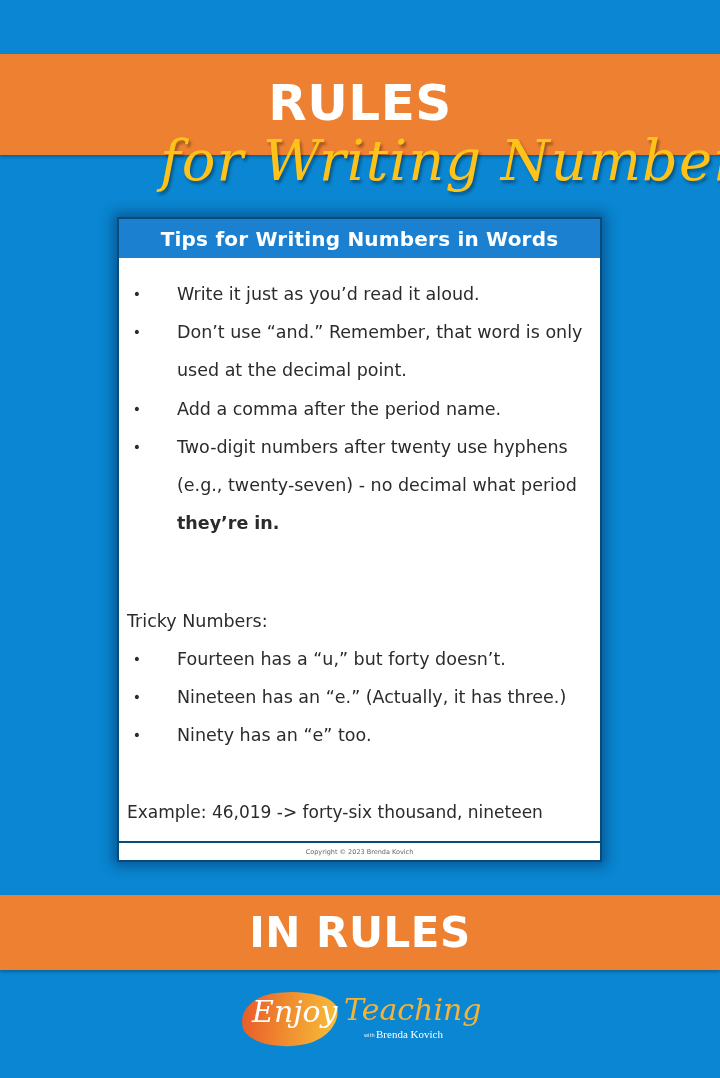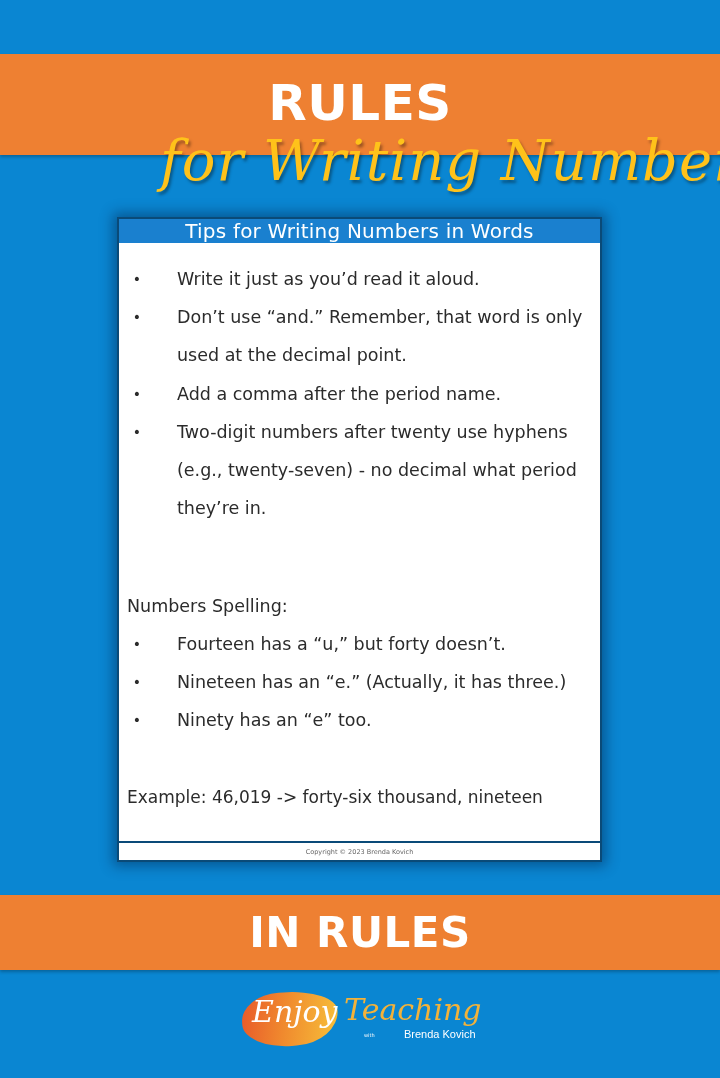--- a/index.html
+++ b/index.html
@@ -42,25 +42,25 @@
     .card {
       position: absolute; left: 117px; top: 217px;
       width: 485px; height: 645px;
       background: #ffffff;
       border: 2px solid #0a4a78;
       box-sizing: border-box;
       box-shadow: 0 0 12px 4px rgba(0,30,70,0.45);
       z-index: 2;
     }
     .card-header {
-      height: 24px;
+      height: 39px;
       background: #1a80cf;
       color: #ffffff;
       font-family: "DejaVu Sans", sans-serif;
-      font-weight: normal;
+      font-weight: bold;
       font-size: 20px;
       display: flex; align-items: center; justify-content: center;
       letter-spacing: 0.2px;
     }
     .card-body {
       position: relative;
       padding: 0 8px 0 8px;
       height: 590px;
       color: #2b2b2b;
       font-family: "DejaVu Sans", sans-serif;
@@ -109,22 +109,21 @@
       font-size: 30px;
     }
     .logo-with {
       position: absolute; left: 124px; top: 44px;
       color: #ffffff; font-size: 5px;
       font-family: "DejaVu Sans", sans-serif;
     }
     .logo-name {
       position: absolute; left: 136px; top: 40px;
       color: #ffffff; font-size: 11px;
-      font-family: Liberation Sans, sans-serif;
-      margin-left: 28px;
+      font-family: Liberation Serif, serif;
     }
   </style>
 </head>
 <body>
 
 <div class="band band-top">
   <span class="band-title">RULES</span>
 </div>
 
 <div class="script-subtitle">for Writing Numbers</div>
@@ -151,25 +150,25 @@
       <span class="indent">Add a comma after the period name.</span>
     </div>
 
     <div class="line" style="top:170px;">
       <span class="bullet-dot">•</span>
       <span class="indent">Two-digit numbers after twenty use hyphens</span>
     </div>
     <div class="line" style="top:208px;">
       <span class="indent">(e.g., twenty-seven) - no decimal what period</span>
     </div>
-    <div class="line" style="top:246px;">
+    <div class="line" style="top:246px;font-weight:bold;">
       <span class="indent">they’re in.</span>
     </div>
 
-    <div class="line" style="top:344px;left:8px;">Numbers Spelling:</div>
+    <div class="line" style="top:344px;left:8px;">Tricky Numbers:</div>
     <div class="line" style="top:382px;">
       <span class="bullet-dot">•</span>
       <span class="indent">Fourteen has a “u,” but forty doesn’t.</span>
     </div>
     <div class="line" style="top:420px;">
       <span class="bullet-dot">•</span>
       <span class="indent">Nineteen has an “e.” (Actually, it has three.)</span>
     </div>
     <div class="line" style="top:458px;">
       <span class="bullet-dot">•</span>

